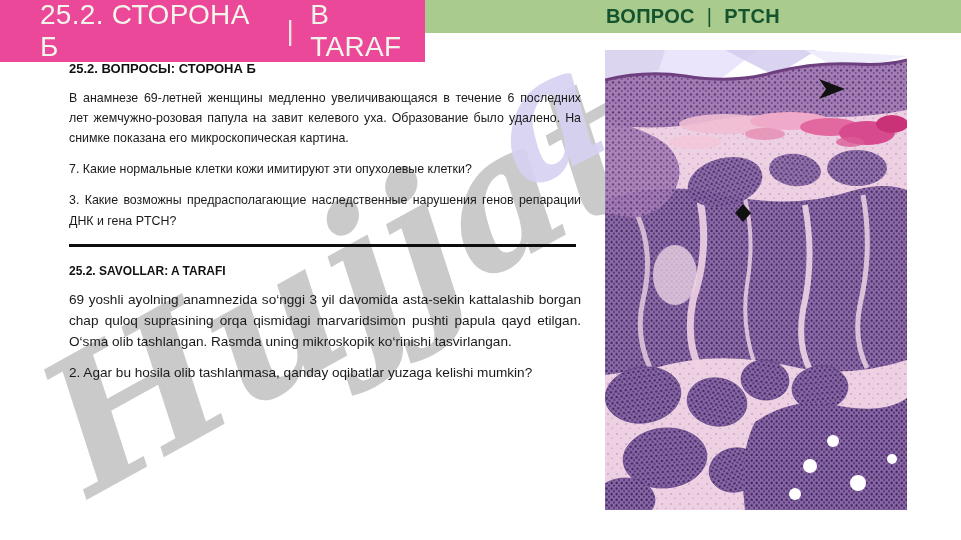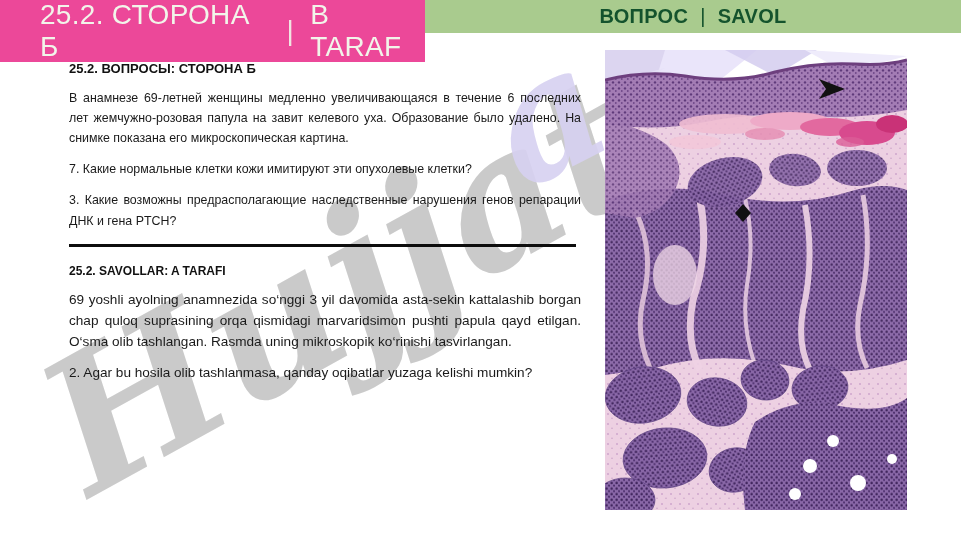--- a/index.html
+++ b/index.html
@@ -96,21 +96,21 @@
 <div class="watermark wm-lavender">a</div>
 
 <div class="header-left">
   <span>25.2. СТОРОНА Б</span>
   <span class="sep">|</span>
   <span>B TARAF</span>
 </div>
 <div class="header-right">
   <span>ВОПРОС</span>
   <span class="sep">|</span>
-  <span>SAVOL</span>
+  <span>PTCH</span>
 </div>
 
 <div class="text-col">
 
   <div class="ru-body">
     <p class="sec-heading">25.2. ВОПРОСЫ: СТОРОНА Б</p>
     <p class="para">В анамнезе 69-летней женщины медленно увеличивающаяся в течение 6 последних лет жемчужно-розовая папула на завит келевого уха. Образование было удалено. На снимке показана его микроскопическая картина.</p>
     <p class="question">7. Какие нормальные клетки кожи имитируют эти опухолевые клетки?</p>
     <p class="question justified">3. Какие возможны предрасполагающие наследственные нарушения генов репарации ДНК и гена PTCH?</p>
   </div>

